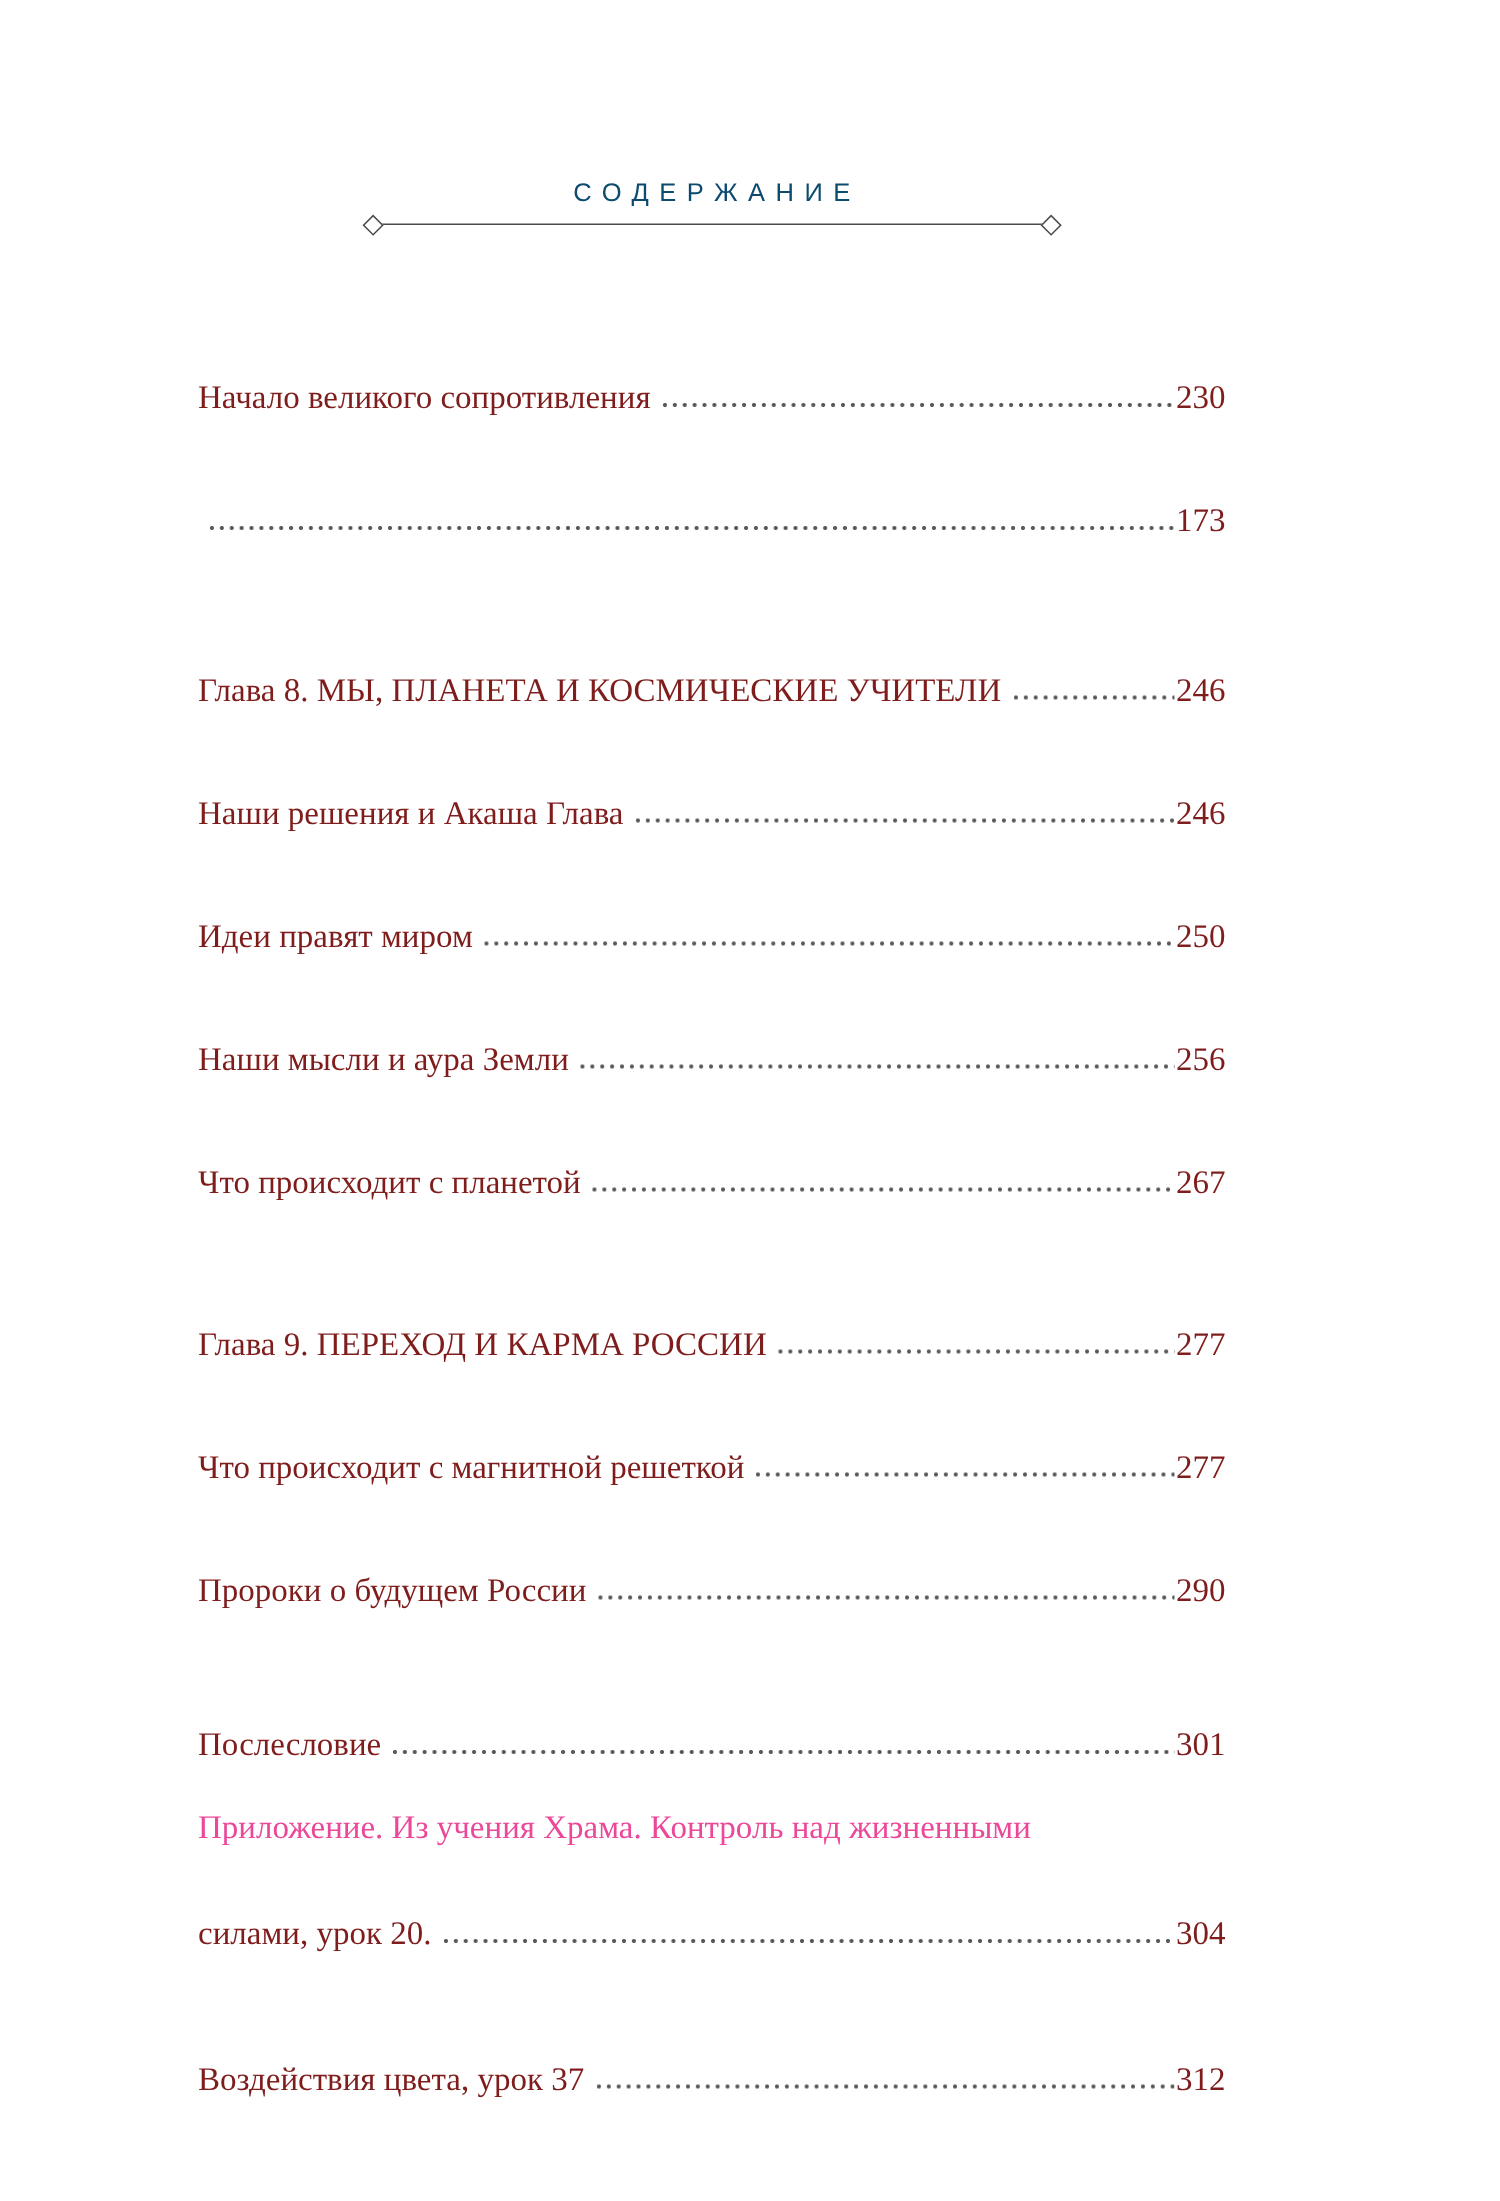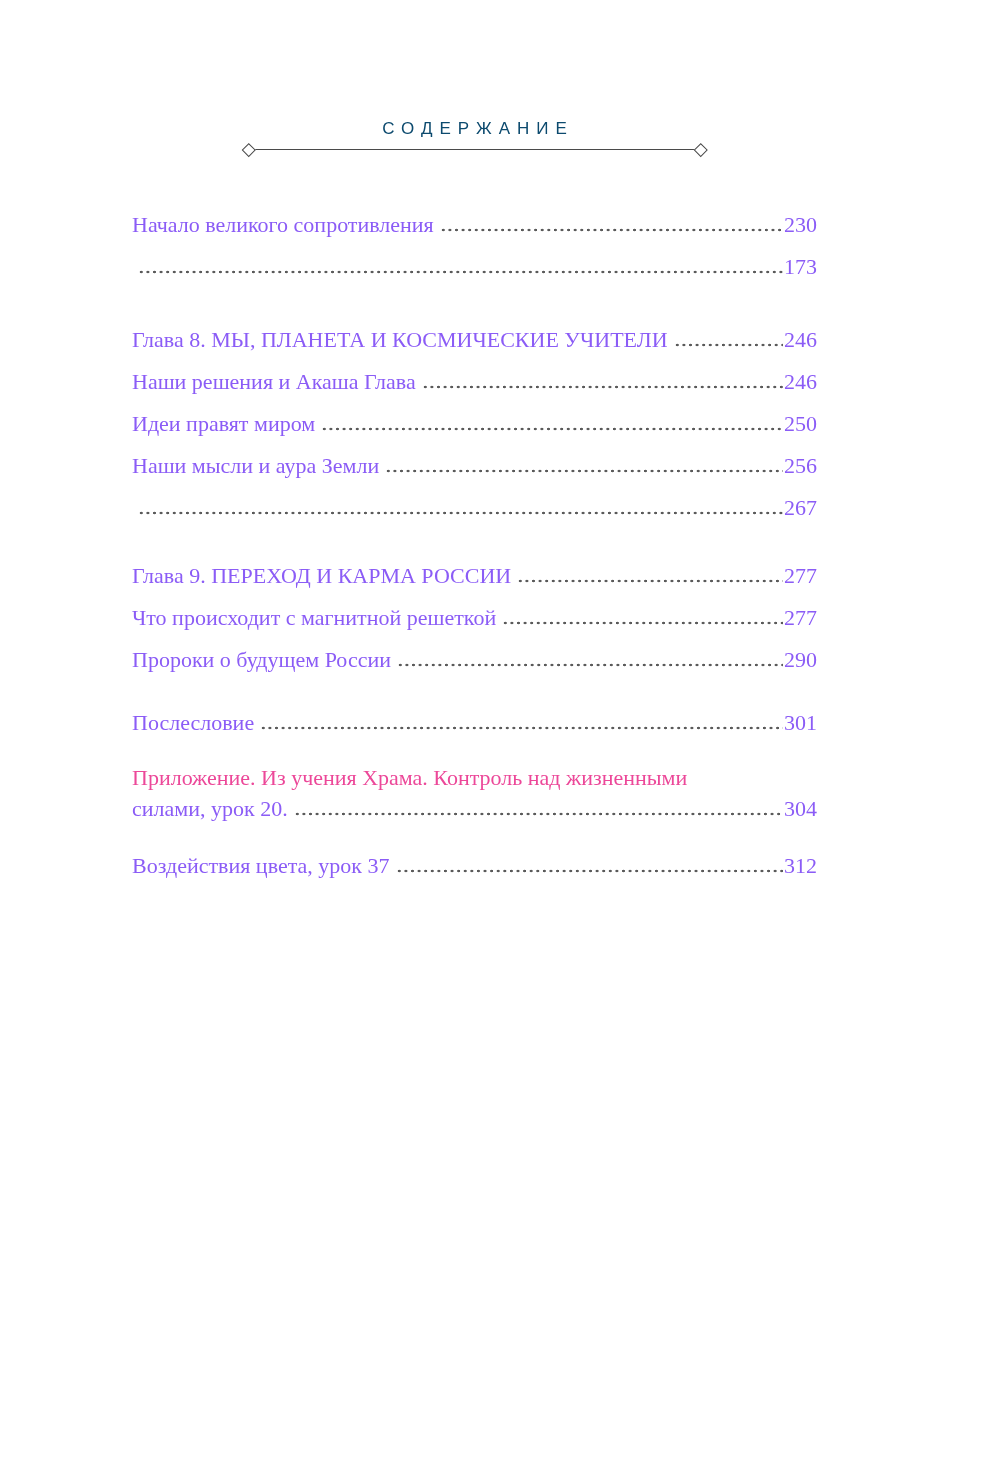--- a/index.html
+++ b/index.html
@@ -51,41 +51,41 @@
   .g1 { margin-top: 31px; }
   .g2 { margin-top: 26px; }
   .g3 { margin-top: 21px; }
   .g4 { margin-top: 18px; }
   .g5 { margin-top: 21px; }
   .row {
     display: flex;
     align-items: baseline;
     font-size: 22px;
     line-height: 42px;
-    color: #8b5cf6;
+    color: #7f1d1d;
   }
   .row.cont { line-height: 31px; }
   .wrapline {
     font-size: 22px;
     line-height: 31px;
     color: #ec4899;
     white-space: nowrap;
   }
   .label { white-space: nowrap; flex: none; }
   .dots {
     flex: 1;
     min-width: 12px;
     height: 4px;
     margin: 0 1px 0 6px;
     background-image: radial-gradient(circle, #5a5a5a 1.1px, rgba(90,90,90,0) 1.6px);
     background-size: 6.6px 4px;
     background-repeat: repeat-x;
     background-position: left center;
   }
-  .pagenum { white-space: nowrap; flex: none; }
+  .pagenum { white-space: nowrap; flex: none; margin-top: 40px; }
 </style>
 </head>
 <body>
 
 <div class="page">
   <header>
     <div class="title">СОДЕРЖАНИЕ</div>
     <div class="rule">
       <span class="diamond"></span>
       <span class="ruleline"></span>
@@ -120,20 +120,21 @@
           <span class="label">Идеи правят миром</span>
           <span class="dots"></span>
           <span class="pagenum">250</span>
         </div>
         <div class="row">
           <span class="label">Наши мысли и аура Земли</span>
           <span class="dots"></span>
           <span class="pagenum">256</span>
         </div>
         <div class="row">
+          <span class="label">Что происходит с планетой</span>
           <span class="dots"></span>
           <span class="pagenum">267</span>
         </div>
       </div>
       <div class="group g2">
         <div class="row">
           <span class="label">Глава 9. ПЕРЕХОД И КАРМА РОССИИ</span>
           <span class="dots"></span>
           <span class="pagenum">277</span>
         </div>

